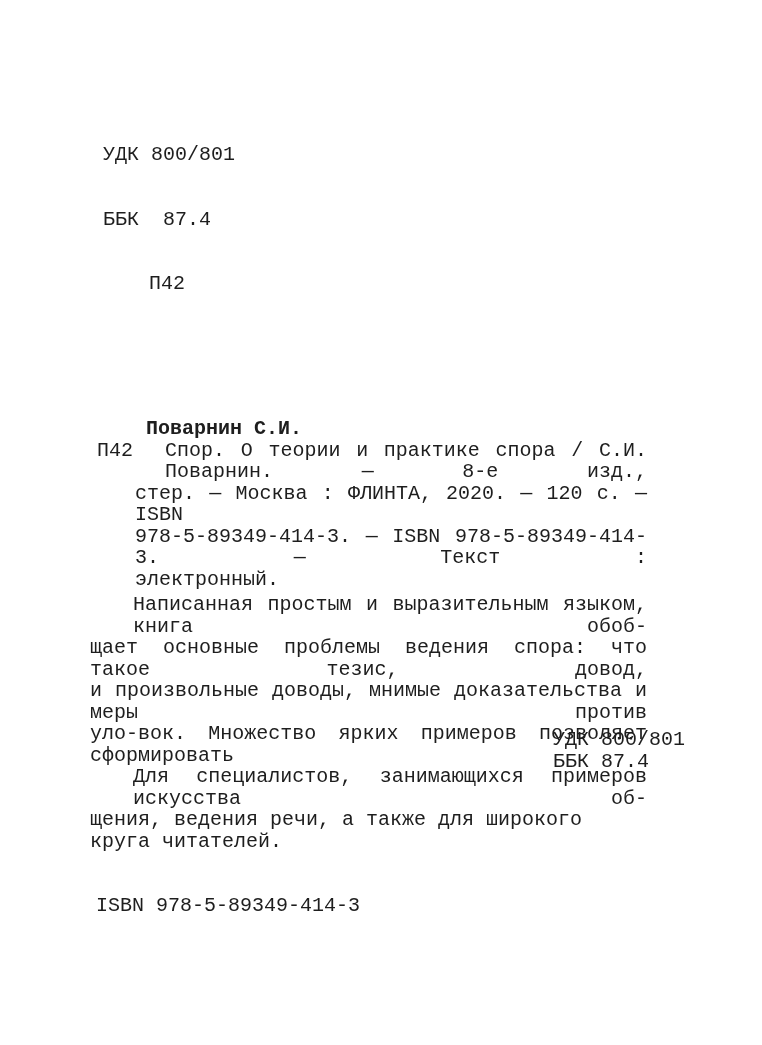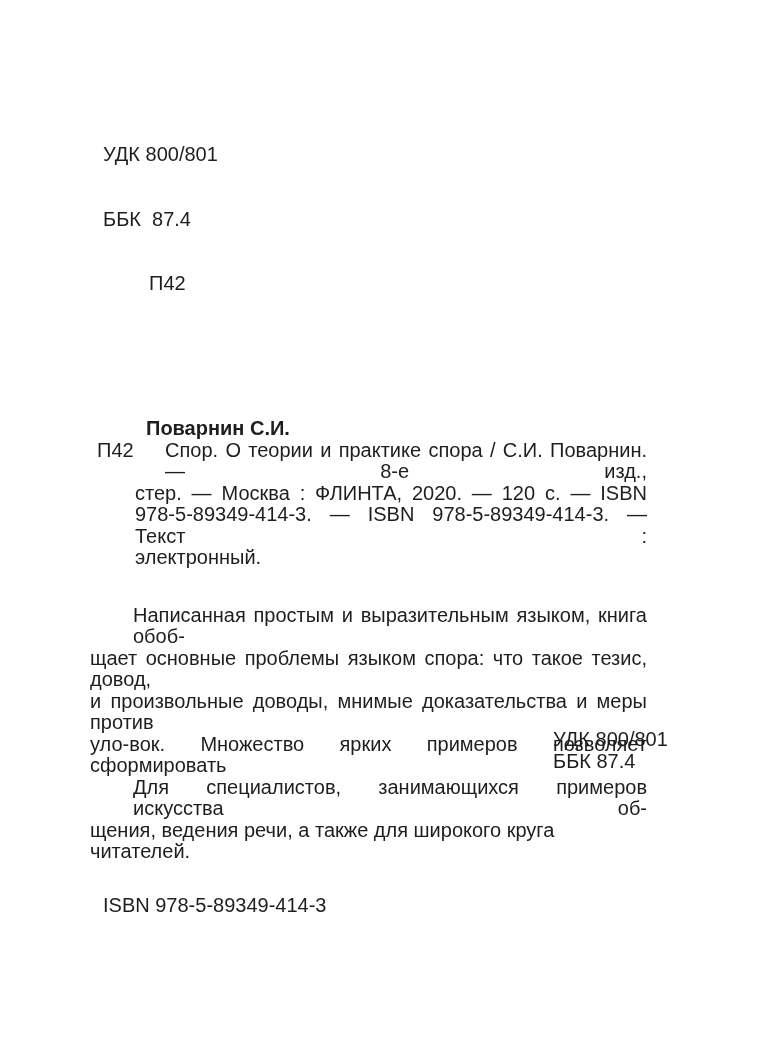--- a/index.html
+++ b/index.html
@@ -6,21 +6,21 @@
     margin: 0;
     padding: 0;
     background: #ffffff;
   }
   .page {
     position: relative;
     width: 762px;
     height: 1045px;
     background: #ffffff;
     overflow: hidden;
-    font-family: Liberation Sans, sans-serif;
+    font-family: Liberation Mono, monospace;
     font-size: 20px;
     line-height: 21.5px;
     color: #1e1e1e;
   }
 
   
   .top-block {
     position: absolute;
     top: 101px;
     left: 103px;
@@ -55,21 +55,21 @@
     text-align-last: justify;
   }
   .lastline {
     text-align: left;
     text-align-last: left;
   }
   .bib-first {
     padding-left: 30px; 
   }
   .para-1 {
-    margin-top: 36px;
+    margin-top: 4px;
   }
   .pindent {
     padding-left: 43px; 
   }
 
   
   .bottom-udk {
     position: absolute;
     top: 729px;
     left: 553px;
@@ -78,21 +78,21 @@
   
   .footer-line {
     position: absolute;
     top: 895px;
     left: 0;
     right: 0;
     height: 24px;
   }
   .footer-isbn {
     position: absolute;
-    left: 103px;
+    left: 96px;
     white-space: nowrap;
   }
   .footer-copyright {
     position: absolute;
     right: 104px;
     white-space: nowrap;
   }
 </style>
 </head>
 <body>
@@ -112,21 +112,21 @@
     <div class="biblio-block">
       <span class="biblio-code">П42</span>
       <div class="jline bib-first">Спор. О теории и практике спора / С.И. Поварнин. — 8-е изд.,</div>
       <div class="jline">стер. — Москва : ФЛИНТА, 2020. — 120 с. — ISBN</div>
       <div class="jline">978-5-89349-414-3. — ISBN 978-5-89349-414-3. — Текст :</div>
       <div class="lastline">электронный.</div>
     </div>
 
     <div class="para-1">
       <div class="jline pindent">Написанная простым и выразительным языком, книга обоб-</div>
-      <div class="jline">щает основные проблемы языком спора: что такое тезис, довод,</div>
+      <div class="jline">щает основные проблемы ведения спора: что такое тезис, довод,</div>
       <div class="jline">и произвольные доводы, мнимые доказательства и меры против</div>
       <div class="jline">уло-вок. Множество ярких примеров позволяет сформировать</div>
     </div>
 
     <div class="para-2">
       <div class="jline pindent">Для специалистов, занимающихся примеров искусства об-</div>
       <div class="lastline">щения, ведения речи, а также для широкого круга читателей.</div>
     </div>
 
   </div>

